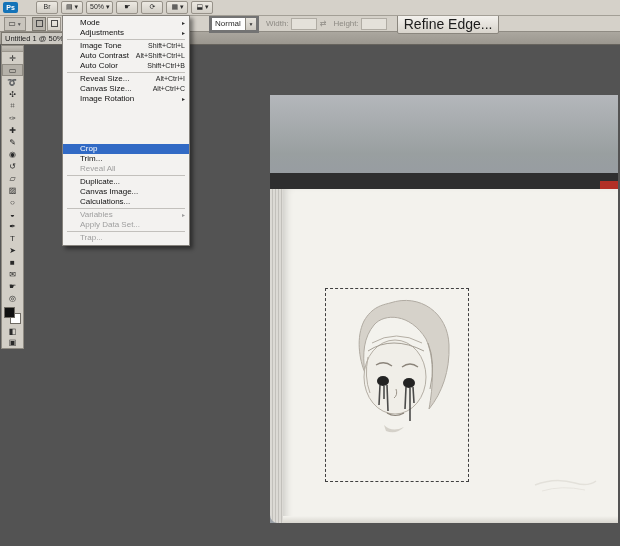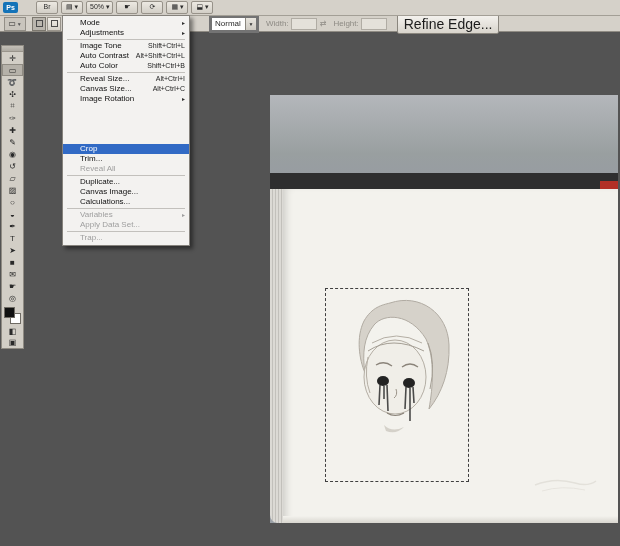--- a/index.html
+++ b/index.html
@@ -113,20 +113,26 @@
       <span class="arrow">▼</span>
     </div>
     <span class="dim-label">Width:</span>
     <span class="dim-field"></span>
     <span class="swap">⇄</span>
     <span class="dim-label">Height:</span>
     <span class="dim-field"></span>
     <button class="refine-btn">Refine Edge...</button>
   </div>
 
+  <div class="tabstrip">
+    <div class="doc-tab">
+      <span class="title">Untitled 1 @ 50%</span>
+      <span class="close">×</span>
+    </div>
+  </div>
 
   <div class="toolbox">
     <div class="tb-header"></div>
     <div id="toolbox-tools">
         <div class="tool">✛</div>
         <div class="tool sel">▭</div>
         <div class="tool">➰</div>
         <div class="tool">✣</div>
         <div class="tool">⌗</div>
         <div class="tool">✑</div>

